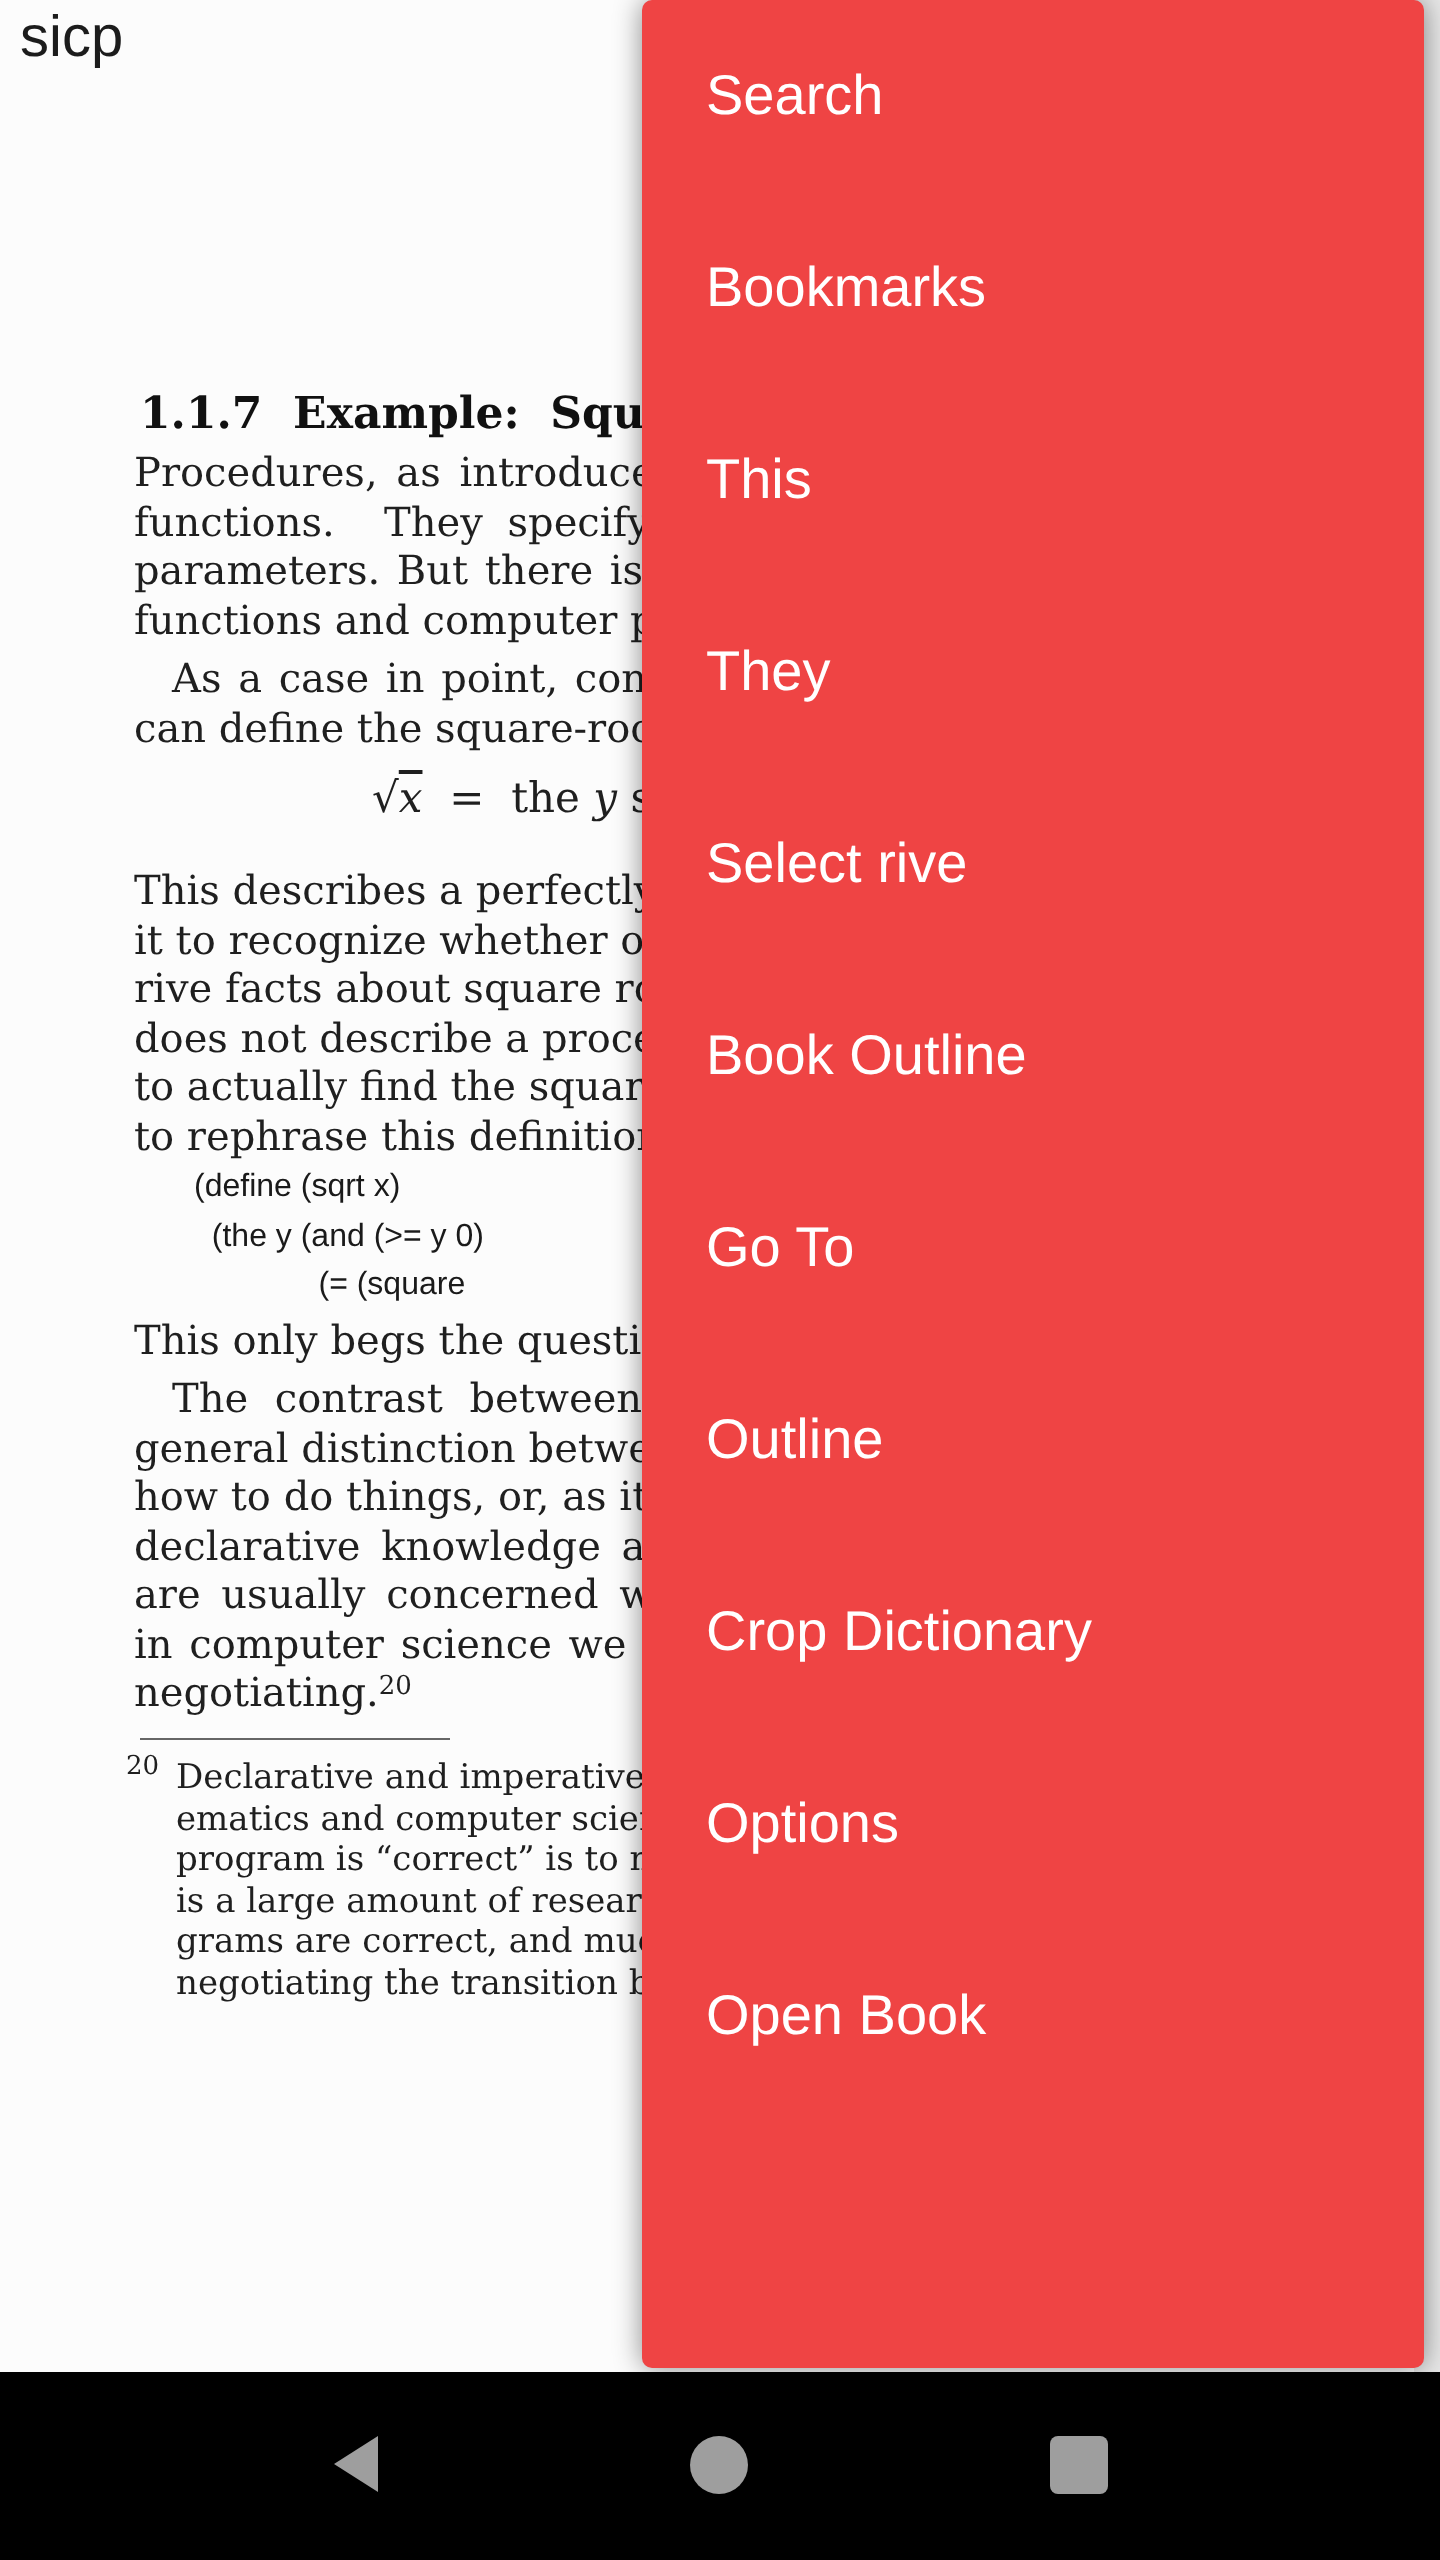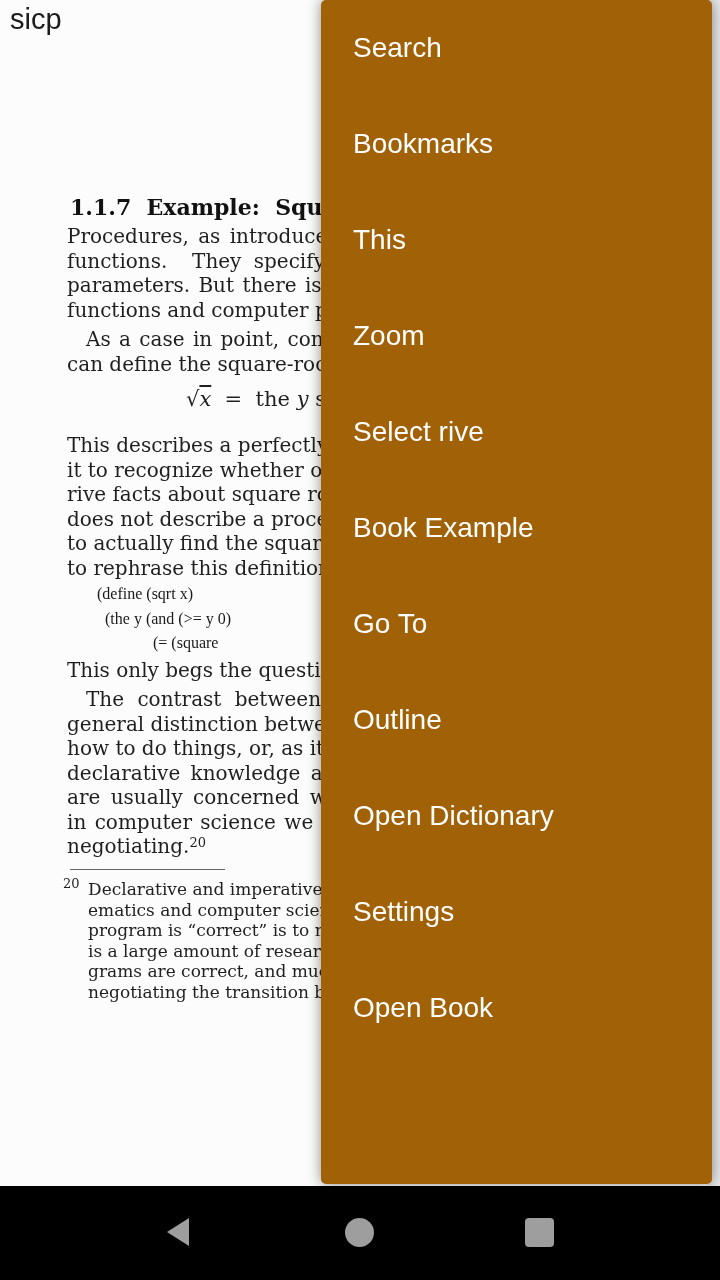--- a/index.html
+++ b/index.html
@@ -31,34 +31,34 @@
   .sp4{word-spacing:4px;}
   .sp6{word-spacing:6px;}
   .sp7{word-spacing:7px;}
   .math{
     left:186px;top:387px;font-size:21px;white-space:pre;color:#1f1f1f;
   }
   .math .radicand{text-decoration:overline;font-style:italic;}
   .math .var{font-style:italic;}
   .code{
     left:97px;top:582px;margin:0;
-    font-family:Liberation Serif, serif;font-size:16px;line-height:24.7px;
+    font-family:Liberation Sans, sans-serif;font-size:16px;line-height:24.7px;
     color:#1a1a1a;white-space:pre;
   }
   .fn-rule{
     left:70px;top:869px;width:155px;height:0;border-top:1px solid #666;
   }
   .fn-marker{left:63px;top:876px;font-size:13px;}
   .fn{left:88px;top:879px;}
   .fn .line{font-size:17px;line-height:20.6px;}
   sup.ref{font-size:13px;vertical-align:6px;line-height:0;}
   
   .menu{
     position:absolute;left:321px;top:0;width:391px;height:1184px;
-    background:#a16207;border-radius:5px;
+    background:#ef4444;border-radius:5px;
     box-shadow:0 0 14px rgba(0,0,0,0.45);
   }
   .menu-item{
     height:96px;display:flex;align-items:center;padding-left:32px;
     color:#ffffff;font-size:28px;cursor:pointer;
   }
   
   .navbar{
     position:absolute;left:0;top:1186px;width:720px;height:94px;background:#000;
   }
@@ -136,27 +136,27 @@
       <div class="line">grams are correct, and much of the</div>
       <div class="line">negotiating the transition betwee</div>
     </div>
   </div>
 </div>
 
 <div class="menu">
   <div class="menu-item">Search</div>
   <div class="menu-item">Bookmarks</div>
   <div class="menu-item">This</div>
-  <div class="menu-item">Zoom</div>
+  <div class="menu-item">They</div>
   <div class="menu-item">Select rive</div>
-  <div class="menu-item">Book Example</div>
+  <div class="menu-item">Book Outline</div>
   <div class="menu-item">Go To</div>
   <div class="menu-item">Outline</div>
-  <div class="menu-item">Open Dictionary</div>
-  <div class="menu-item">Settings</div>
+  <div class="menu-item">Crop Dictionary</div>
+  <div class="menu-item">Options</div>
   <div class="menu-item">Open Book</div>
 </div>
 
 <div class="navbar">
   <div class="nav-back"></div>
   <div class="nav-home"></div>
   <div class="nav-recents"></div>
 </div>
 
 </body></html>

